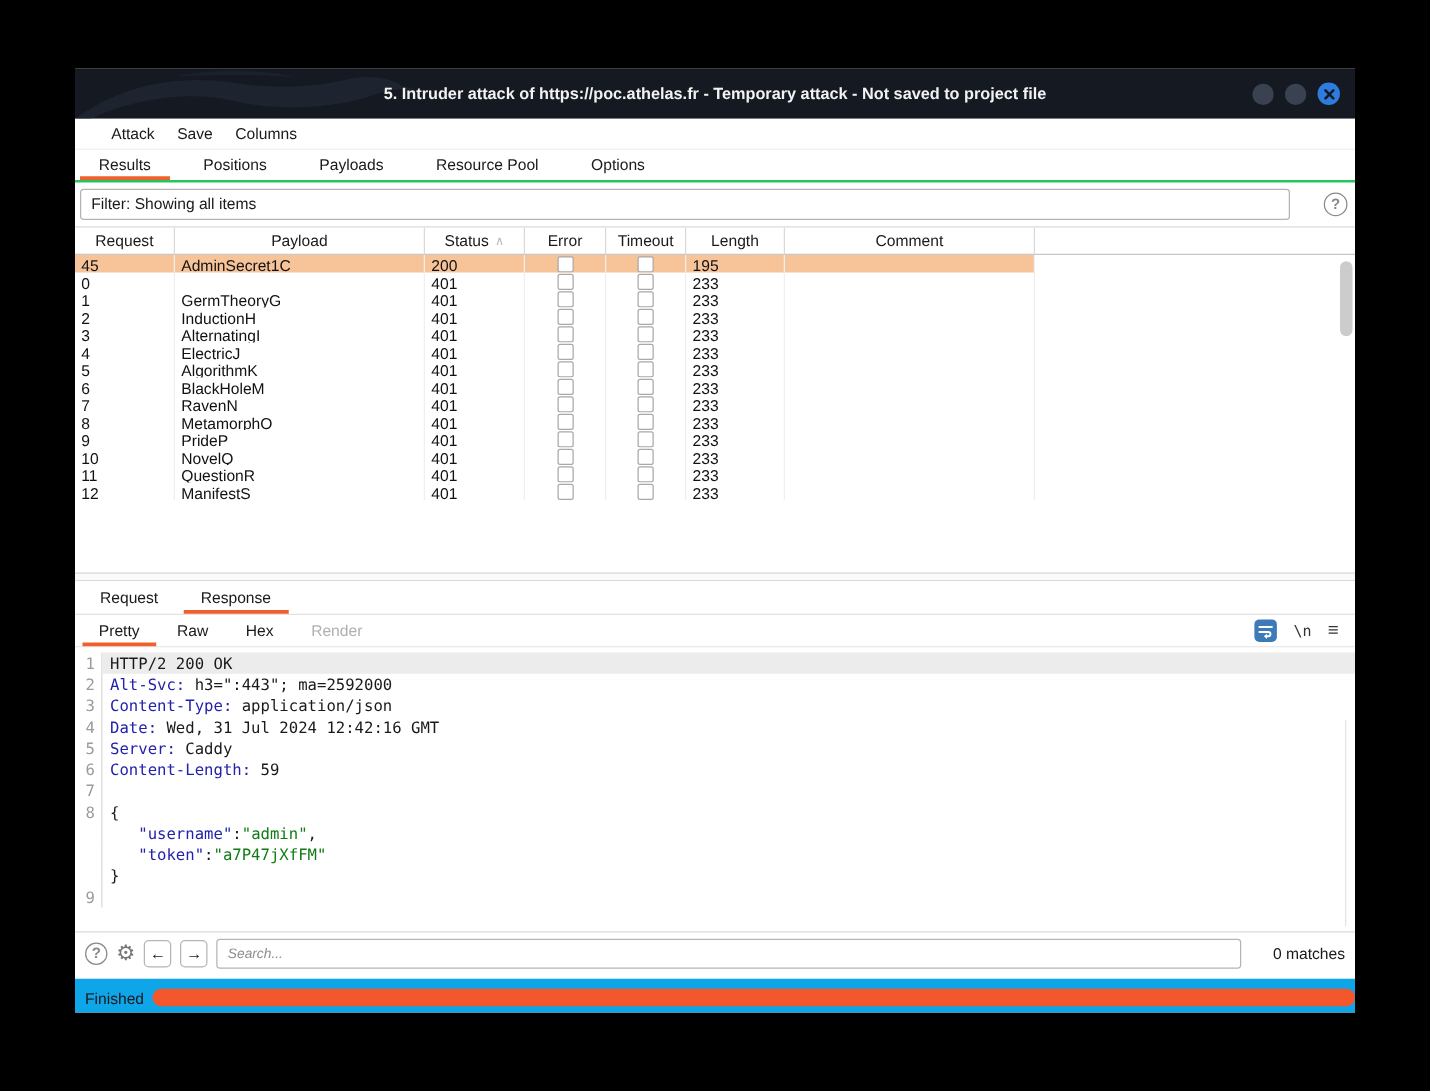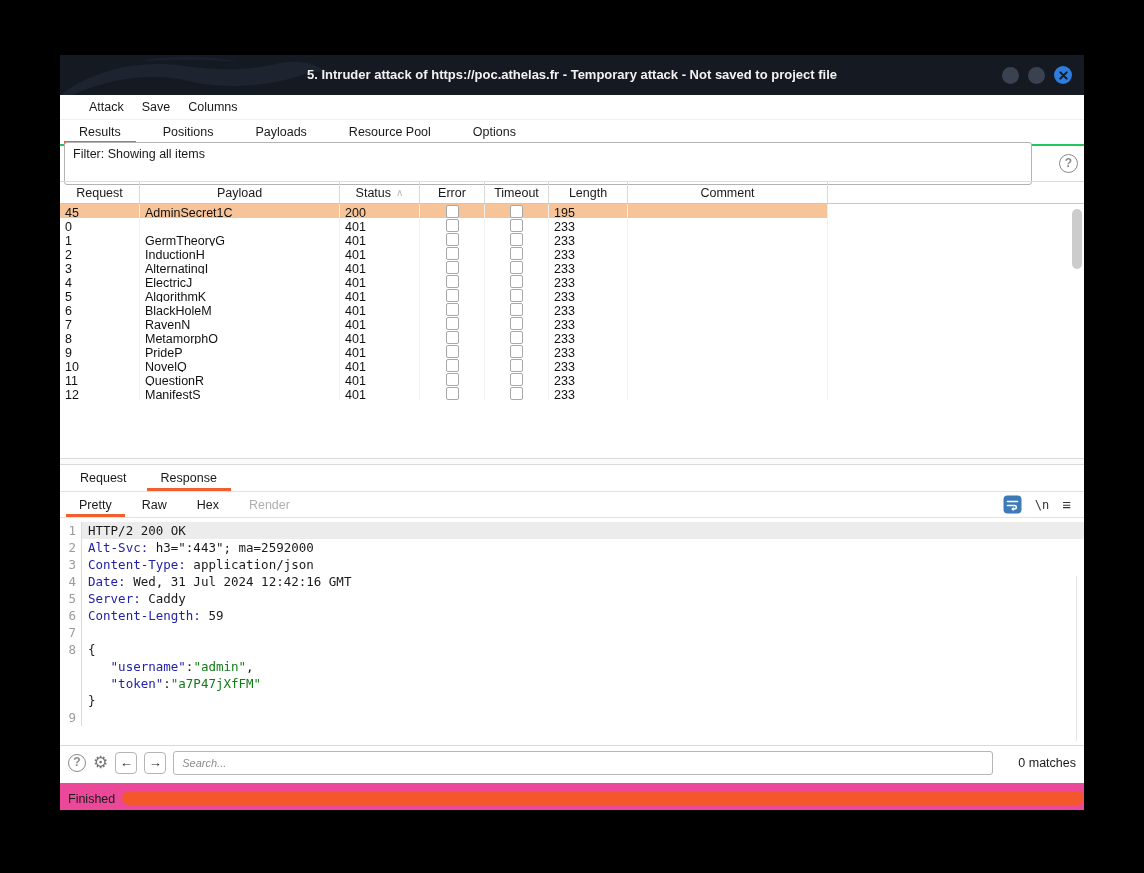--- a/index.html
+++ b/index.html
@@ -20,21 +20,21 @@
   .menubar { position:absolute; left:0; top:40px; width:100%; height:25px; background:#fff; display:flex; align-items:center; padding-left:20px; border-bottom:1px solid #f0f0f0; }
   .menu-item { font-size:12.5px; color:#1a1a1a; padding:3px 9px; }
 
   
   .maintabs { position:absolute; left:0; top:65px; width:100%; height:26px; background:#fff; display:flex; align-items:stretch; padding-left:4px; border-bottom:2px solid #22c55e; }
   .tab { font-size:12.5px; color:#1a1a1a; padding:0 15px; margin-right:12px; display:flex; align-items:center; border-bottom:3px solid transparent; padding-top:3px; }
   .tab.selected { border-bottom-color:var(--accent); }
 
   
   .filterpanel { position:absolute; left:0; top:91px; width:100%; height:35px; display:flex; align-items:center; padding:0 6px 0 4px; }
-  .filterbox { flex:1; height:43px; border:1px solid #b3b3b3; border-radius:3px; line-height:23px; padding:0 8px; font-size:12.5px; color:#1a1a1a; margin-right:27px; background:#fff; }
+  .filterbox { flex:1; height:25px; border:1px solid #b3b3b3; border-radius:3px; line-height:23px; padding:0 8px; font-size:12.5px; color:#1a1a1a; margin-right:27px; background:#fff; }
   .help-circle { width:19px; height:19px; border:1.5px solid #8a8a8a; border-radius:50%; color:#8a8a8a; text-align:center; line-height:16px; font-size:12px; font-weight:bold; flex:none; }
 
   
   .tablewrap { position:absolute; left:0; top:126px; width:100%; height:277px; }
   .thead { display:grid; grid-template-columns:80px 200px 80px 65px 64px 79px 200px 1fr; height:23px; border-top:1px solid #dcdcdc; border-bottom:1px solid #c8c8c8; }
   .th { display:flex; justify-content:center; align-items:center; gap:5px; font-size:12.5px; color:#1a1a1a; border-right:1px solid #d9d9d9; }
   .th.filler { border-right:none; }
   .sort { color:#b9b9b9; font-size:10px; }
   .tbody { height:253px; overflow:hidden; }
   .tr { display:grid; grid-template-columns:80px 200px 80px 65px 64px 79px 200px 1fr; height:14px; line-height:18px; font-size:12.5px; color:#111; }
@@ -76,21 +76,21 @@
 
   
   .searchrow { position:absolute; left:0; top:690px; width:100%; height:34px; border-top:1px solid #d9d9d9; display:flex; align-items:center; gap:7px; padding:0 8px; background:#fff; }
   .gear { font-size:17px; color:#777; line-height:18px; }
   .nav-btn { width:22px; height:22px; border:1px solid #b5b5b5; border-radius:4px; background:#fff; display:flex; align-items:center; justify-content:center; font-size:13px; color:#222; flex:none; }
   .search-input { flex:1; height:24px; border:1px solid #b5b5b5; border-radius:3px; padding:0 8px; font-size:11px; font-family:"Liberation Sans", sans-serif; color:#0f766e; outline:none; }
   .search-input::placeholder { font-style:italic; color:#8d8d8d; }
   .matches { width:76px; text-align:right; font-size:12.5px; color:#1a1a1a; flex:none; }
 
   
-  .progressrow { position:absolute; left:0; top:728px; width:100%; height:31px; background:#ec4899;padding-left:24px; }
+  .progressrow { position:absolute; left:0; top:728px; width:100%; height:31px; background:#0ea5e9;padding-left:24px; }
   .finished { position:absolute; left:8px; top:9px; font-size:12.5px; color:#1a1a1a; }
   .pbar { position:absolute; left:62px; right:0; top:8px; height:14px; border-radius:7px; background:var(--progress); }
 </style>
 </head>
 <body>
 
 <div class="window">
 
   <div class="titlebar">
     <svg class="dragon" viewBox="0 0 330 40" preserveAspectRatio="none">

